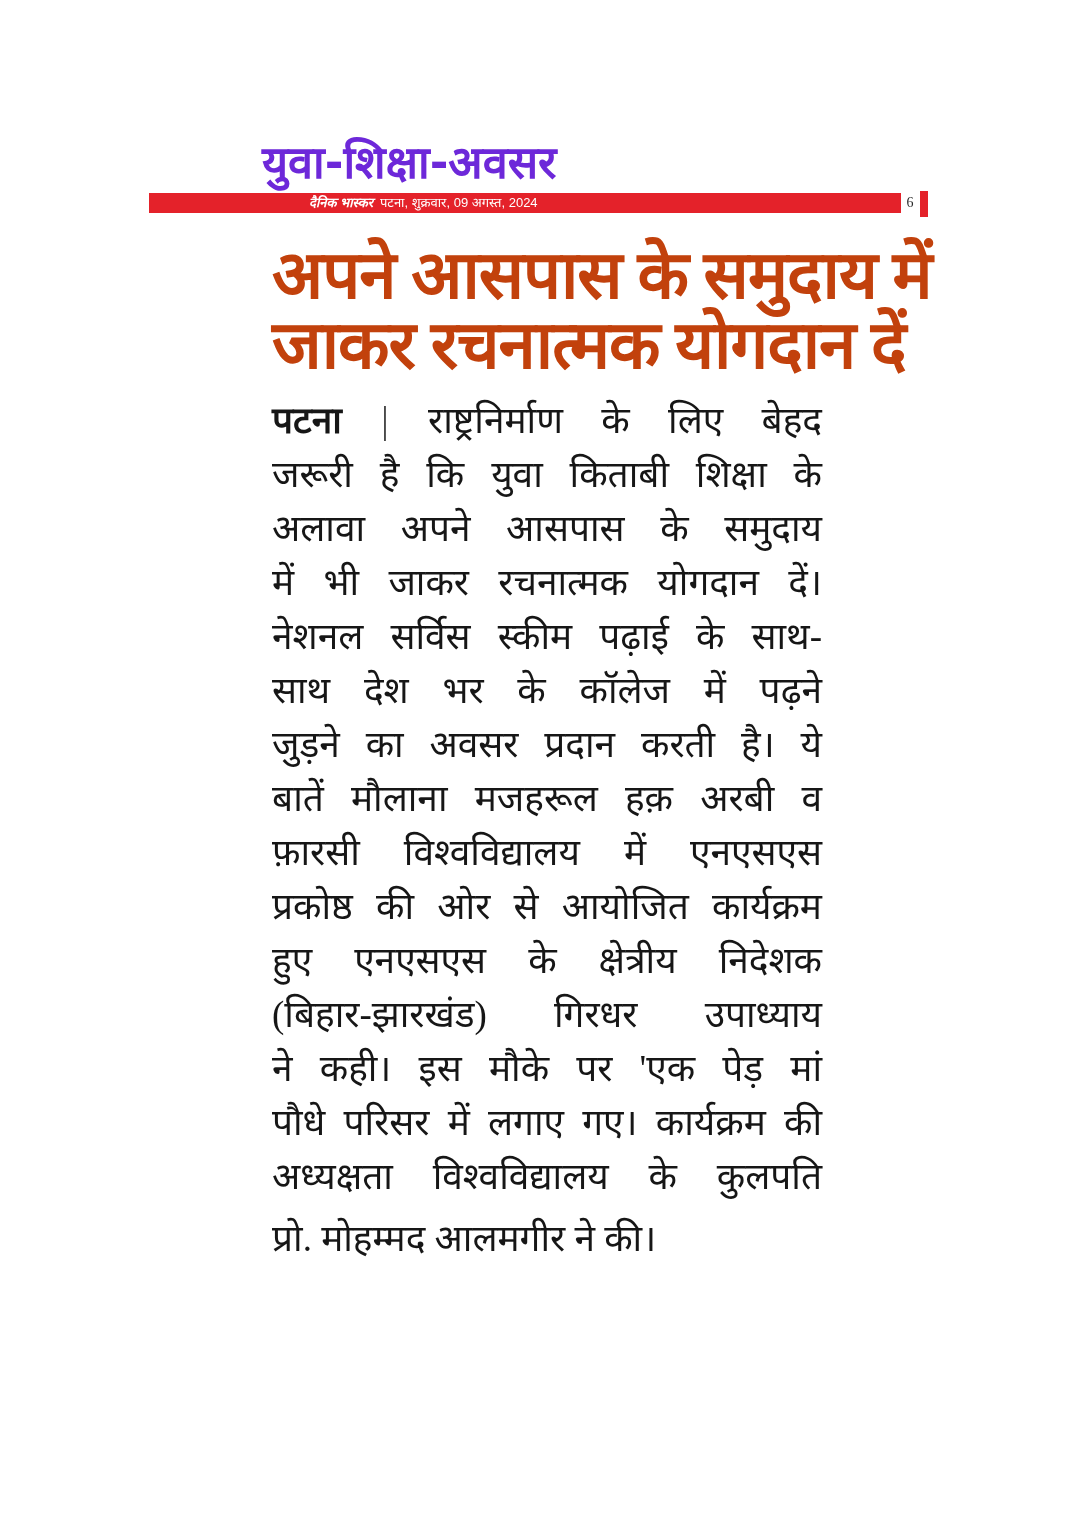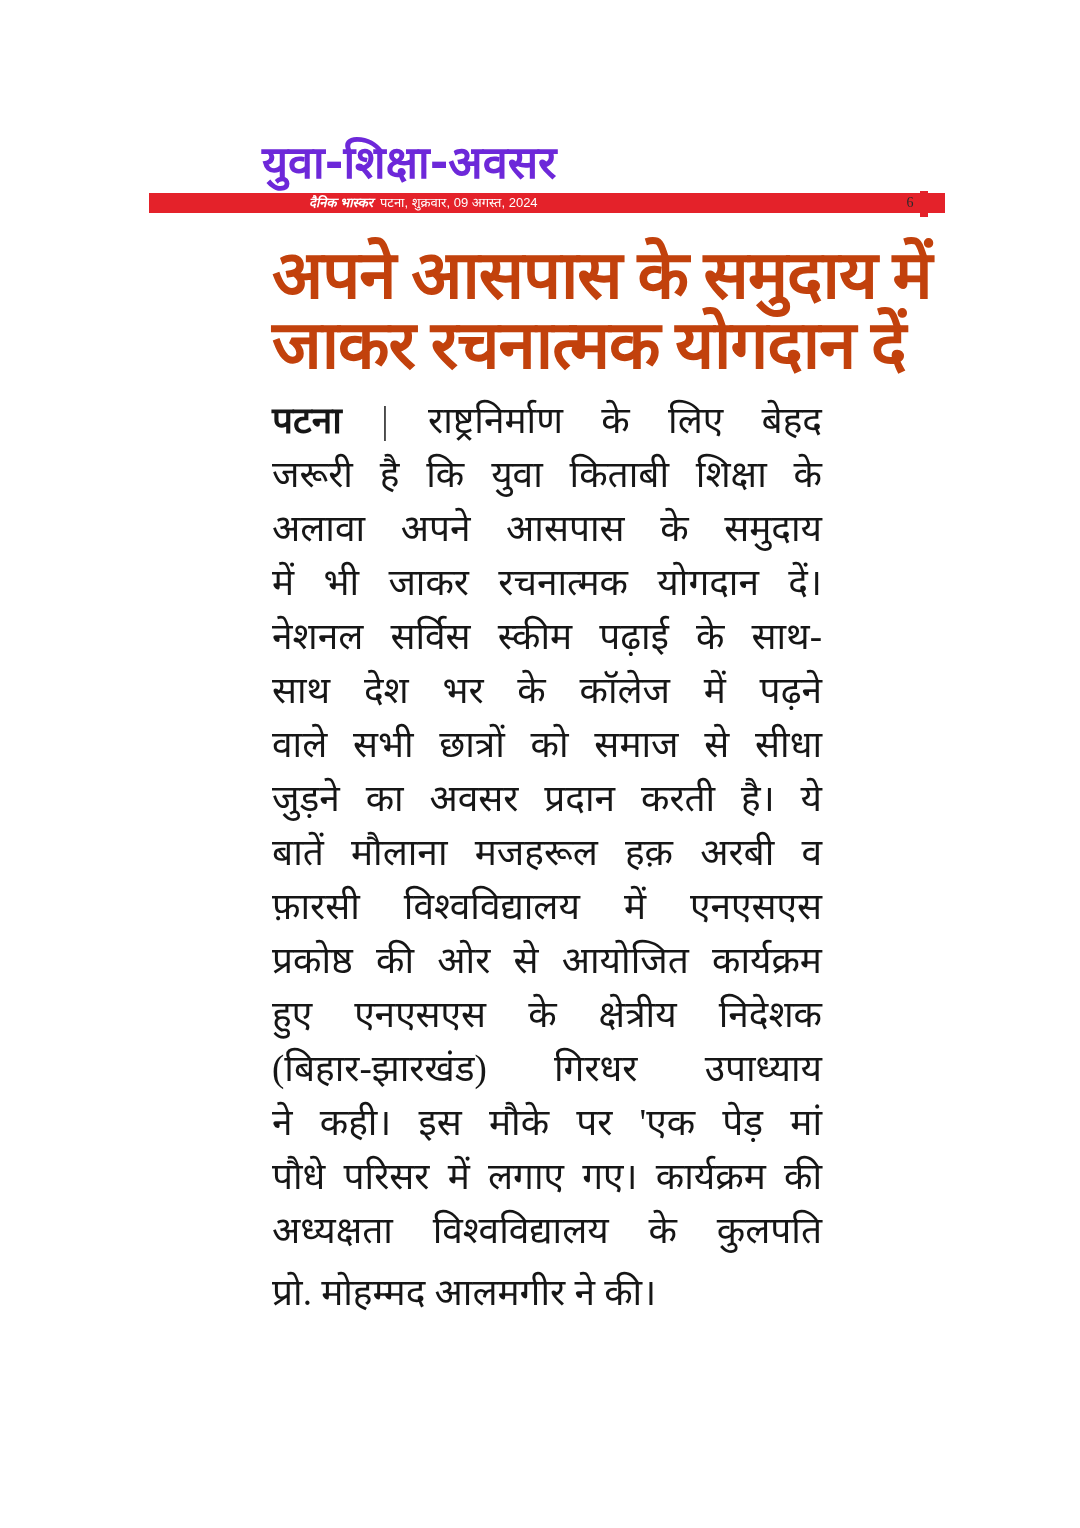--- a/index.html
+++ b/index.html
@@ -23,21 +23,20 @@
     font-family: "DejaVu Sans", "Liberation Sans", sans-serif;
   }
   
   .masthead {
     position: absolute;
     left: 149px;
     top: 193px;
     width: 752px;
     height: 20px;
     background: var(--accent, #e4222a);
-    padding-left: 44px;
   }
   .masthead-text {
     position: absolute;
     left: 160px;
     top: 0;
     height: 20px;
     line-height: 20px;
     color: #ffffff;
     font-size: 13px;
     white-space: nowrap;
@@ -121,21 +120,20 @@
       <div class="body-line">
         <span class="lead-dateline">पटना</span>
         <span class="lead-sep">|</span>
         <span>राष्ट्रनिर्माण के लिए बेहद</span>
       </div>
     <div class="body-line">जरूरी है कि युवा किताबी शिक्षा के</div>
         <div class="body-line">अलावा अपने आसपास के समुदाय</div>
         <div class="body-line">में भी जाकर रचनात्मक योगदान दें।</div>
         <div class="body-line">नेशनल सर्विस स्कीम पढ़ाई के साथ-</div>
         <div class="body-line">साथ देश भर के कॉलेज में पढ़ने</div>
-        <div class="body-line">वाले सभी छात्रों को समाज से सीधा</div>
         <div class="body-line">जुड़ने का अवसर प्रदान करती है। ये</div>
         <div class="body-line">बातें मौलाना मजहरूल हक़ अरबी व</div>
         <div class="body-line">फ़ारसी विश्वविद्यालय में एनएसएस</div>
         <div class="body-line">प्रकोष्ठ की ओर से आयोजित कार्यक्रम</div>
         <div class="body-line">हुए एनएसएस के क्षेत्रीय निदेशक</div>
         <div class="body-line">(बिहार-झारखंड) गिरधर उपाध्याय</div>
         <div class="body-line">ने कही। इस मौके पर 'एक पेड़ मां</div>
         <div class="body-line">पौधे परिसर में लगाए गए। कार्यक्रम की</div>
         <div class="body-line">अध्यक्षता विश्वविद्यालय के कुलपति</div>
         <div class="body-line last">प्रो. मोहम्मद आलमगीर ने की।</div>

